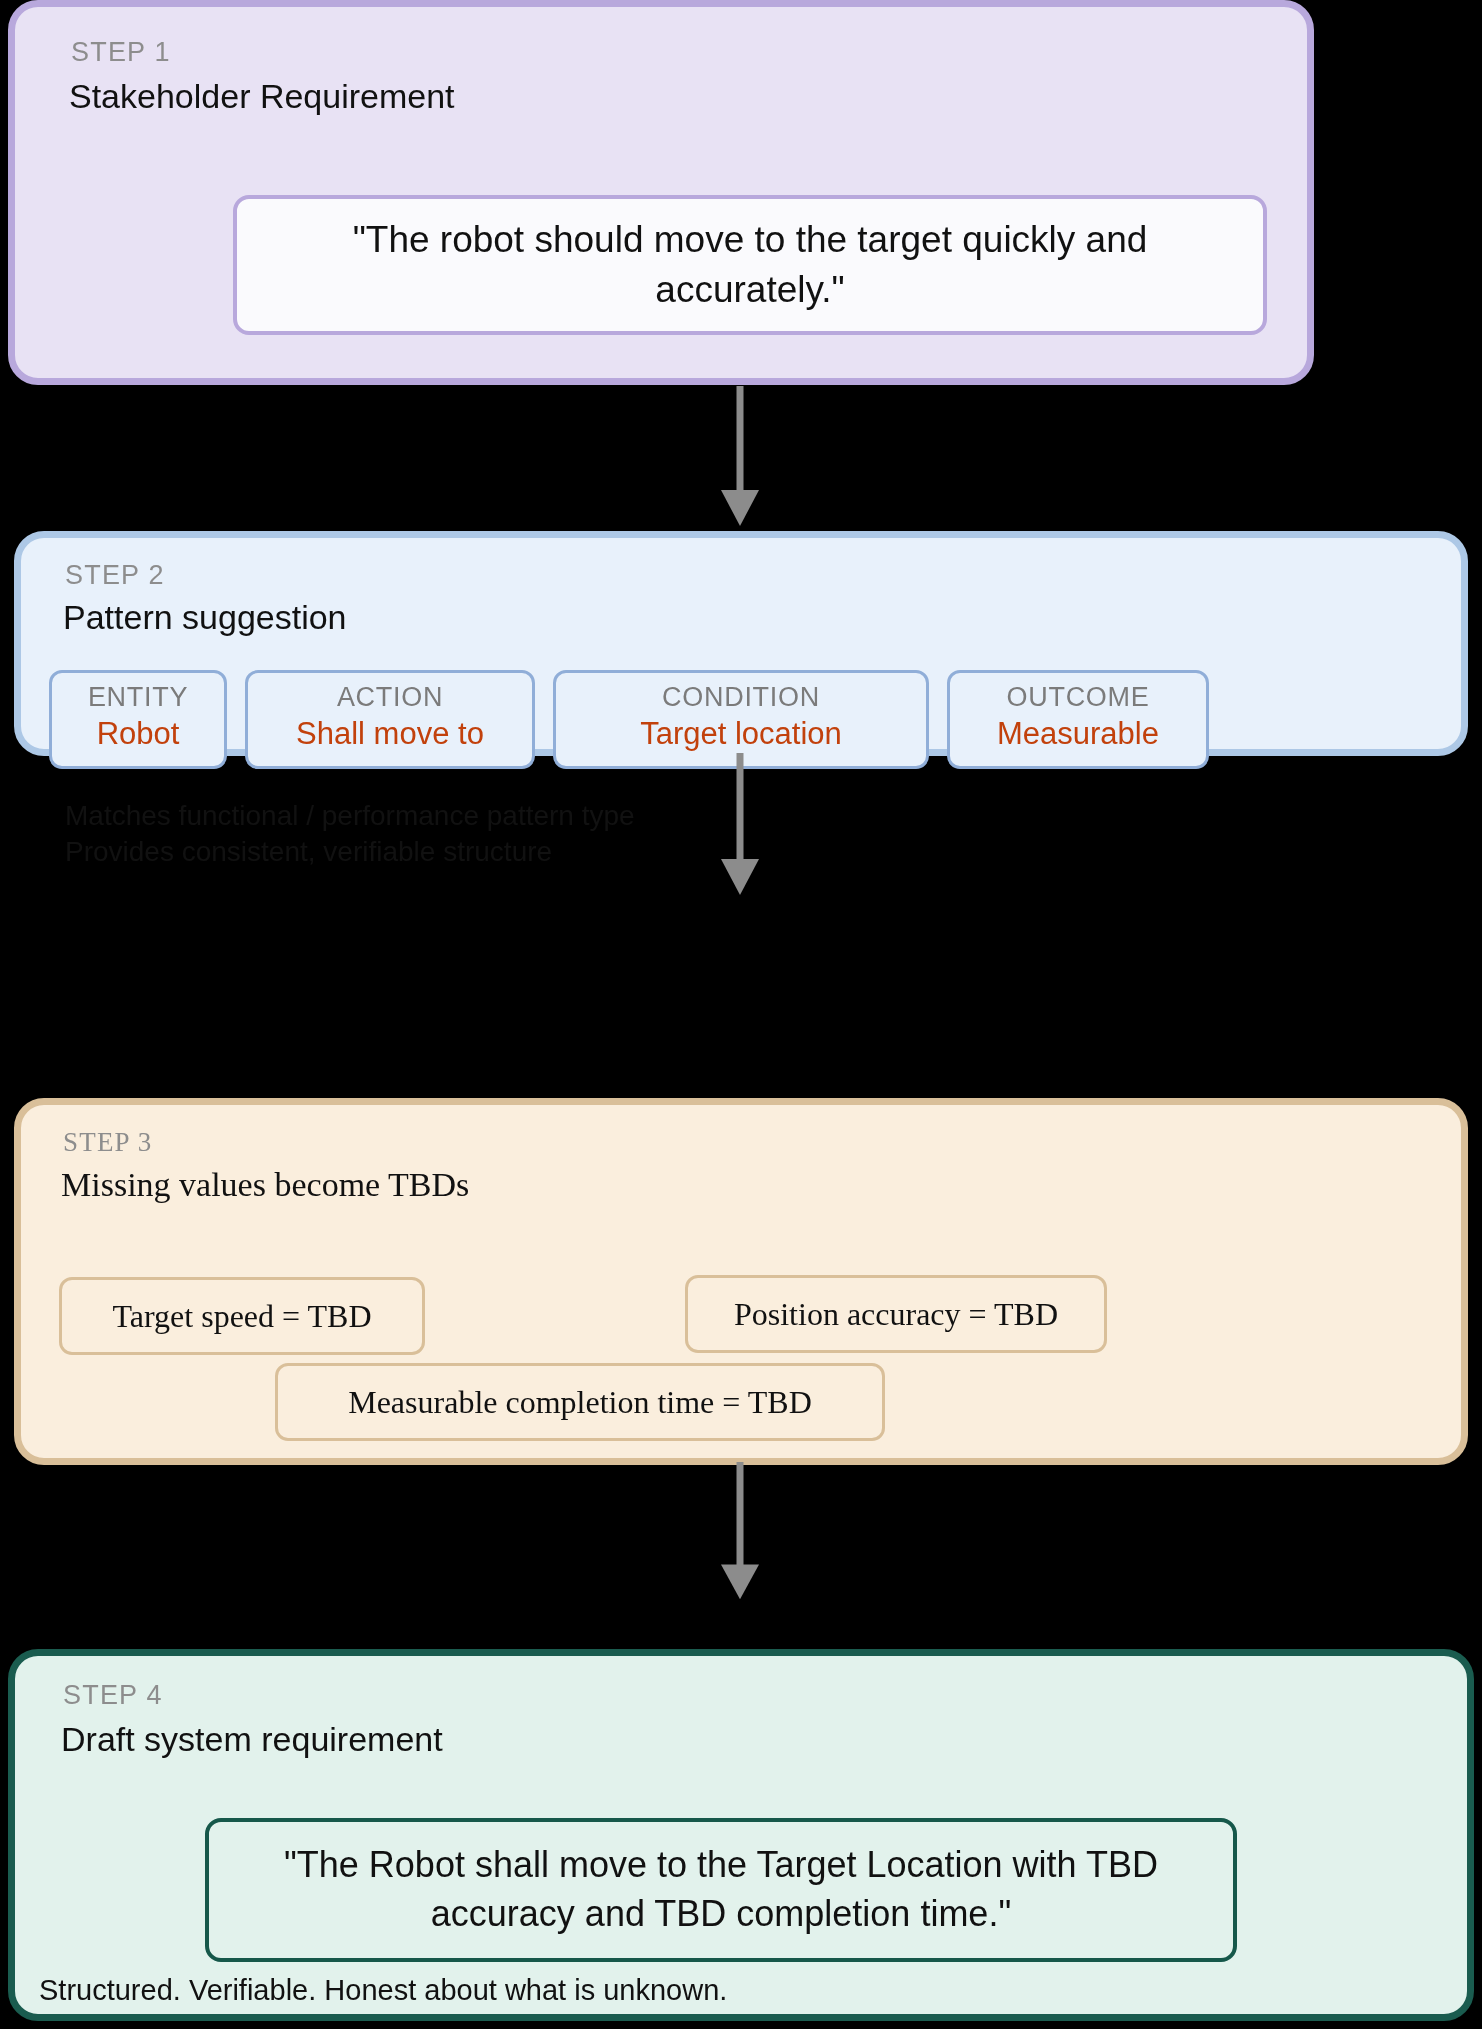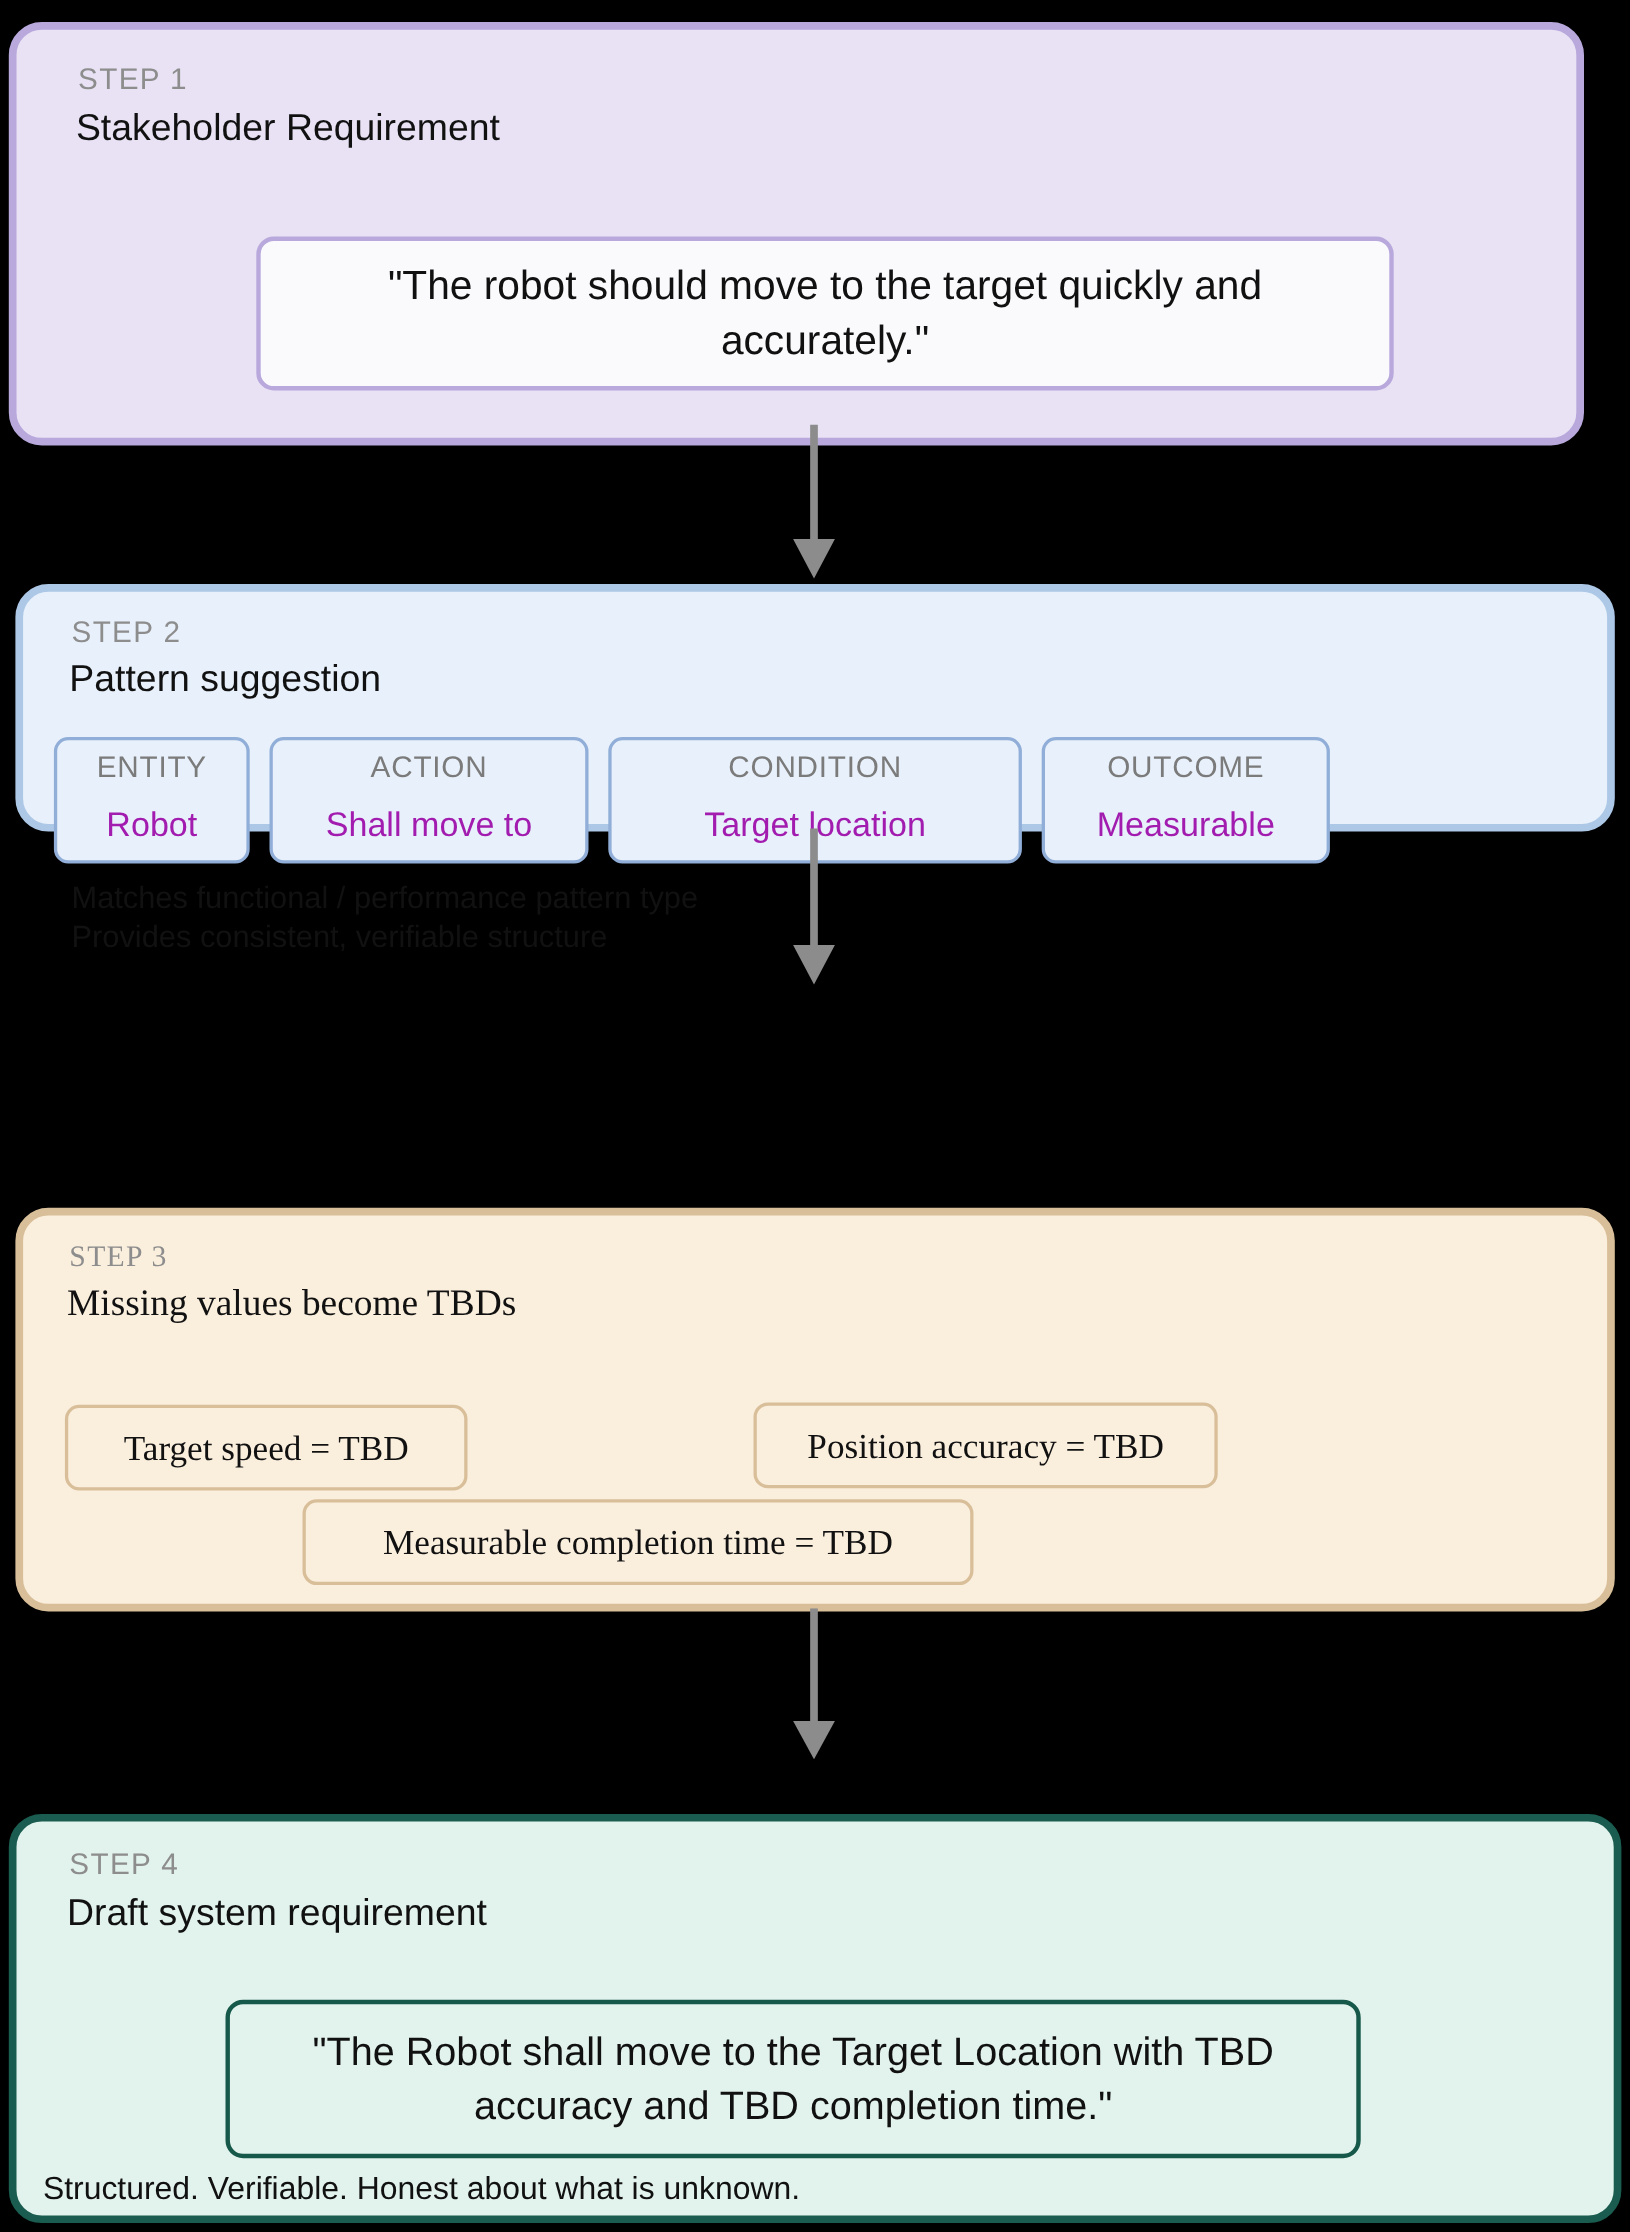--- a/index.html
+++ b/index.html
@@ -31,21 +31,21 @@
   }
   .step-title{
     font-size:34px;
     color:#111;
     font-weight:400;
     line-height:1.05;
   }
 
   
   #step1{
-    left:8px; top:20px; width:1432px; height:385px;
+    left:8px; top:0; width:1306px; height:385px;
     background:#e8e2f4;
     border:7px solid #b8a8dc;
     border-radius:30px;
   }
   #step1 .step-kicker{position:absolute;left:56px;top:30px;}
   #step1 .step-title{position:absolute;left:54px;top:72px;}
   #quote1{
     position:absolute;
     left:218px; top:188px; width:1034px; height:140px;
     background:#fafafd;
@@ -87,24 +87,23 @@
   .chip-label{
     display:block;
     font-size:27px;
     color:#7b7b7b;
     letter-spacing:.7px;
     line-height:1.25;
   }
   .chip-value{
     display:block;
     font-size:31px;
-    color:#a21caf;
+    color:#c2410c;
     line-height:1.25;
     white-space:nowrap;
-    margin-top:16px;
   }
   .chip.c0{width:178px;}
   .chip.c1{width:290px;}
   .chip.c2{width:376px;}
   .chip.c3{width:262px;}
   .notes{
     position:absolute;
     left:44px; top:260px;
     font-size:28px;
     color:#111;

